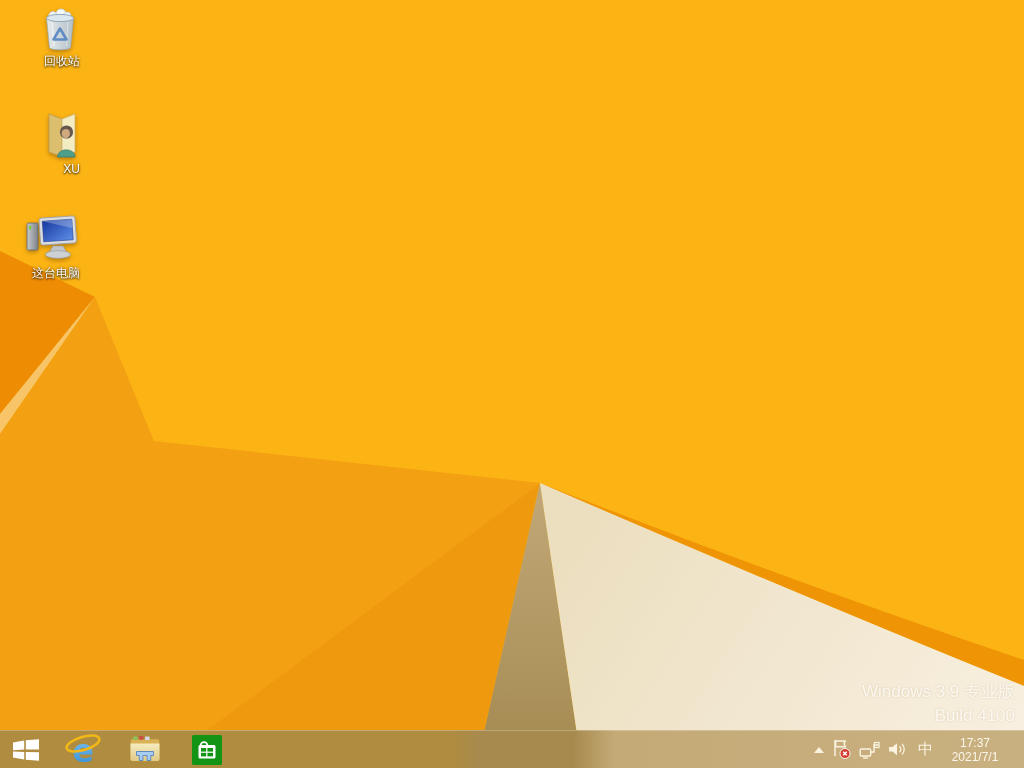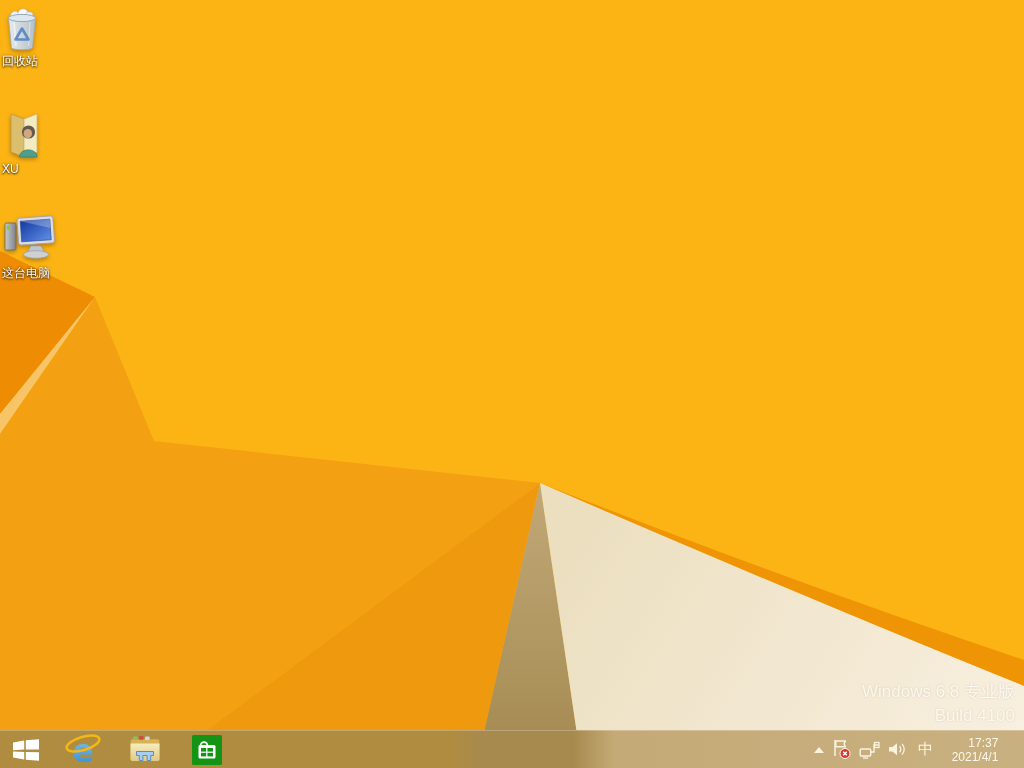--- a/index.html
+++ b/index.html
@@ -6,21 +6,21 @@
   .screen{
     position:relative;width:1024px;height:768px;overflow:hidden;
     font-family:"Liberation Sans","DejaVu Sans",sans-serif;
     user-select:none;
   }
   .wallpaper{position:absolute;left:0;top:0;width:1024px;height:768px;display:block;}
 
   
   .desktop-icon{
     position:absolute;width:78px;display:flex;flex-direction:column;
-    align-items:flex-start;cursor:pointer;
+    align-items:flex-end;cursor:pointer;
   }
   .desktop-icon .glyph{filter:drop-shadow(0 2px 2px rgba(60,30,0,.35));}
   .ico-label{
     margin-top:2px;color:#fff;font-size:12px;line-height:14px;text-align:center;
     text-shadow:0 1px 2px rgba(0,0,0,.85),0 0 3px rgba(0,0,0,.55);
     white-space:nowrap;
   }
 
   
   .watermark{
@@ -48,21 +48,21 @@
   .tray{
     position:absolute;right:0;top:0;height:100%;
     display:flex;align-items:center;gap:8px;padding-right:18px;
   }
   .tray-item{display:flex;align-items:center;justify-content:center;cursor:pointer;height:100%;}
   .ime{
     color:#fbf5e4;font-size:15px;line-height:15px;padding:0 3px;
     font-family:"DejaVu Sans",sans-serif;
   }
   .clock{
-    text-align:right;color:#fcf7ea;font-size:12px;line-height:14px;
+    text-align:center;color:#fcf7ea;font-size:12px;line-height:14px;
     padding:0 2px;min-width:58px;
   }
 
   svg{display:block;}
 </style>
 </head>
 <body>
 
 <div class="screen">
 
@@ -138,21 +138,21 @@
       <polygon points="9,4 22,9 22,47 9,42" fill="#dcbf6e" stroke="#bd9d4c" stroke-width="0.8"></polygon>
       <polygon points="22,9 35,4 35,42 22,47" fill="#f3ebc2" stroke="#cfb671" stroke-width="0.8"></polygon>
       <circle cx="26.5" cy="22" r="6.6" fill="#67584e"></circle>
       <ellipse cx="25.8" cy="23.6" rx="4.2" ry="4.6" fill="#cfa87e"></ellipse>
       <path d="M17.5,47 c0,-9.5 17.5,-9.5 17.5,0 Z" fill="#4d9f8b" stroke="#3c7f70" stroke-width="0.8"></path>
     </svg>
     <div class="ico-label">XU</div>
   </div>
 
   <div class="watermark">
-    <div>Windows 6.8 专业版</div>
+    <div>Windows 3.9 专业版</div>
     <div>Build 4100</div>
   </div>
 
   <div class="taskbar">
 
     <button class="tb-btn start" title="">
       <svg width="26" height="22" viewBox="0 0 26 22">
         <g fill="#ffffff">
           <polygon points="0,3.4 11.2,1.6 11.2,10.6 0,11.3"></polygon>
           <polygon points="12.8,1.3 26,0.2 26,10.5 12.8,10.5"></polygon>
@@ -238,20 +238,20 @@
           <path d="M11.5,5.2 a4.2,4.2 0 0 1 0,6" fill="none" stroke="#faf3e0" stroke-width="1.3"></path>
           <path d="M14,3 a7.4,7.4 0 0 1 0,10.5" fill="none" stroke="#faf3e0" stroke-width="1.3"></path>
         </svg>
       </div>
 
       <div class="tray-item ime">中</div>
 
       <div class="clock tray-item">
         <div>
           <div>17:37</div>
-          <div>2021/4/1</div>
+          <div>2021/7/1</div>
         </div>
       </div>
 
     </div>
   </div>
 
 </div>
 
 </body></html>

